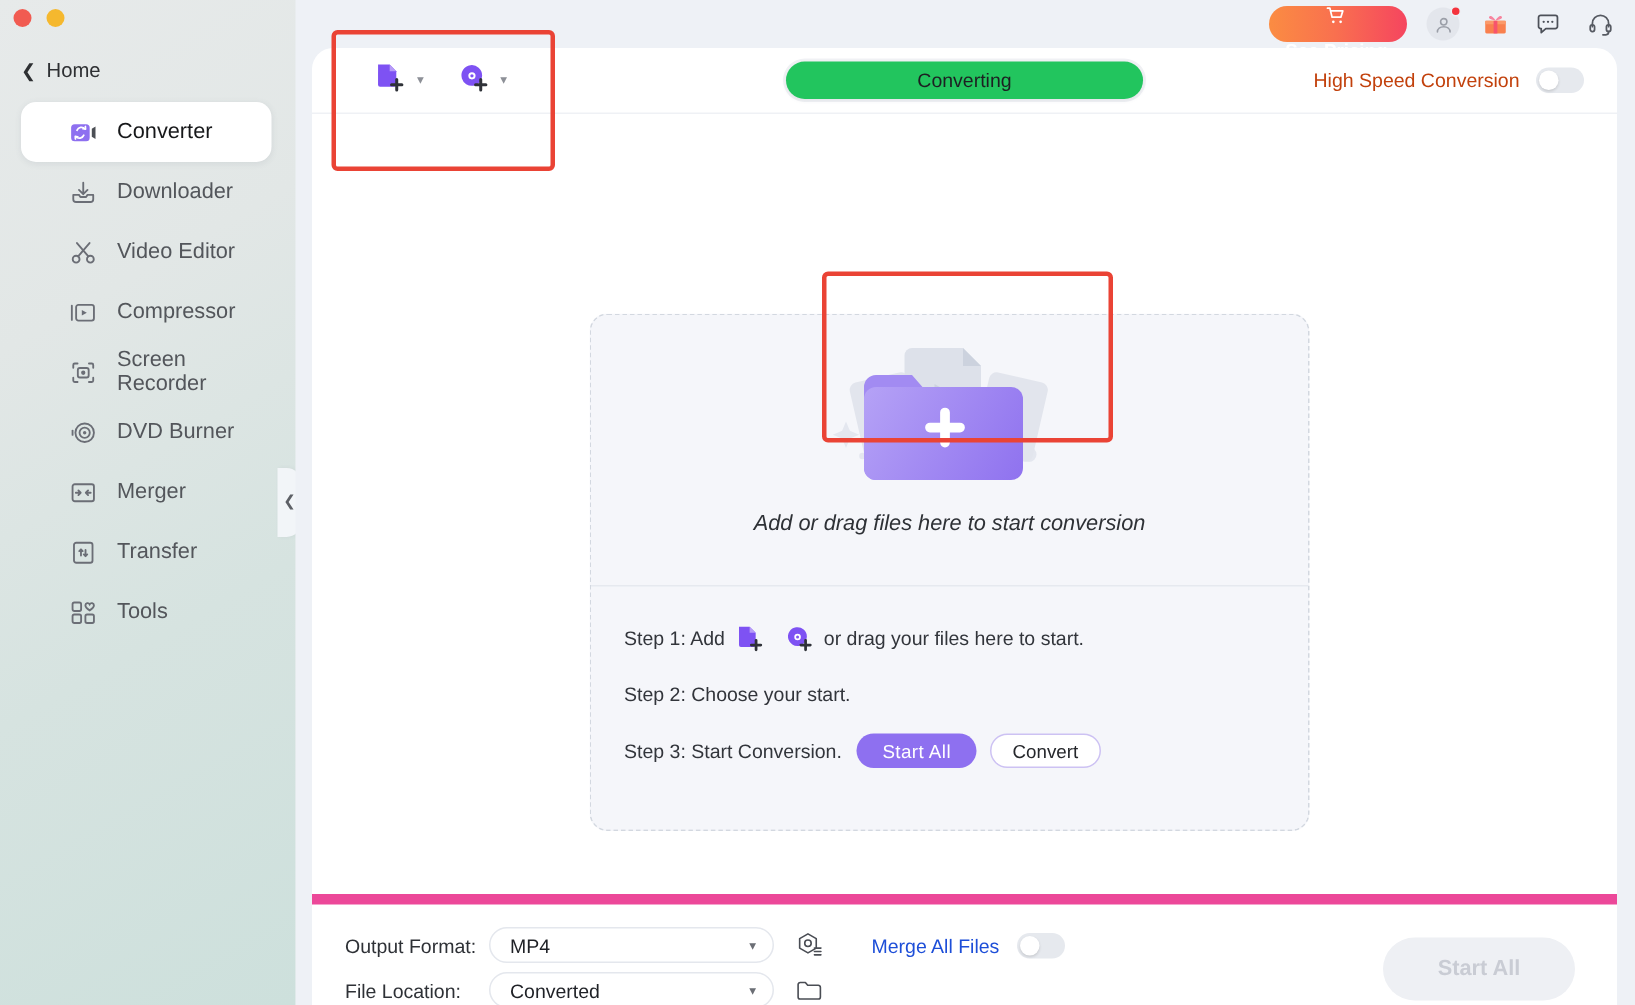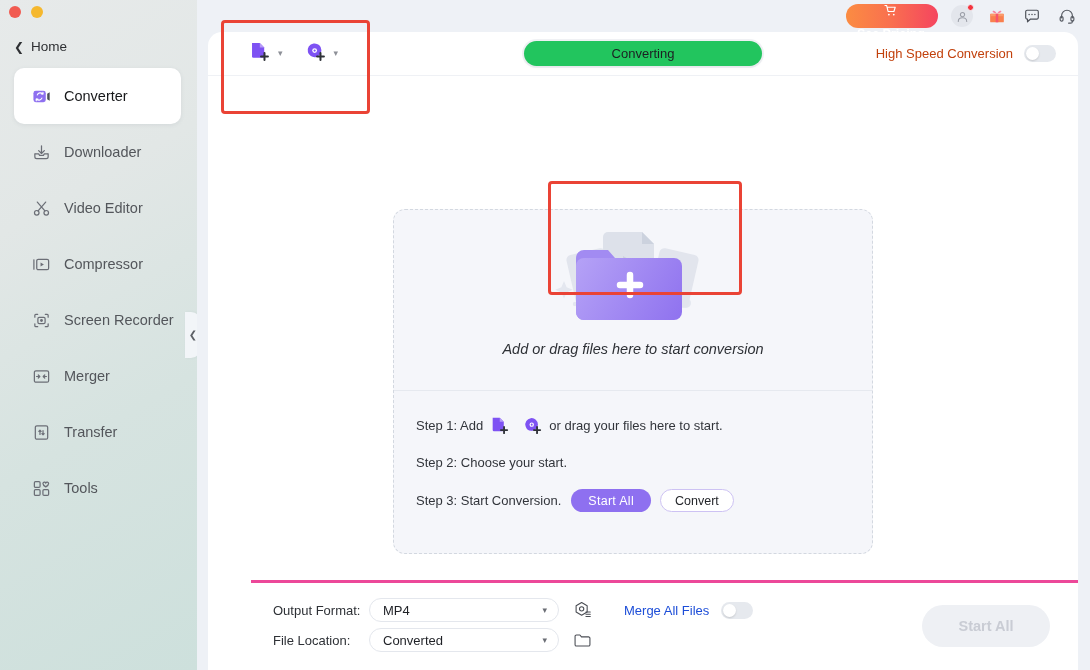--- a/index.html
+++ b/index.html
@@ -33,22 +33,22 @@
     position: absolute; top: 39px; left: 14px;
     display: flex; align-items: center; gap: 7px;
     font-size: 13.5px; color: #2e3033;
     cursor: pointer;
   }
   .home-chev { font-size: 12px; color: #2e3033; line-height: 1; }
 
   .nav { position: absolute; top: 68px; left: 0; right: 0; }
   .nav-item {
     display: flex; align-items: center; gap: 13px;
-    height: 56px; margin: 0 16px 0 14px;
-    padding-left: 17px;
+    height: 40px; margin: 0 16px 0 14px;
+    padding-left: 31px;
     border-radius: 10px;
     color: #53565b; font-size: 14.5px;
     cursor: pointer;
   }
   .nav-item.active { background: #ffffff; color: #17181a; box-shadow: 0 1px 4px rgba(80,90,110,.10); }
   .nav-item .ico { width: 20px; height: 20px; display: flex; align-items: center; justify-content: center; flex: 0 0 20px; }
   .nav-item .ico svg { display: block; }
 
   .collapse-tab {
     position: absolute; left: 185px; top: 312px;
@@ -151,24 +151,23 @@
   }
   .btn-convert {
     margin-left: 9px; height: 23px; padding: 0 14px;
     border-radius: 12px; border: 1px solid #cdc2f3; background: #fff; color: #25272b;
     font-size: 12.5px; display: inline-flex; align-items: center; justify-content: center;
     cursor: pointer;
   }
 
   
   .bottom-bar {
-    position: absolute; left: 0; right: 0; bottom: 0; height: 90px;
-    border-top: 3px solid #ec4899;
+    position: absolute; left: 0; right: 0; bottom: 0; height: 74px;
+    border-top: 7px solid #ec4899;
     background: #fff;
-    margin-left: 43px;
   }
   .bb-rows { position: absolute; left: 22px; top: 12px; }
   .bb-row { display: flex; align-items: center; height: 30px; margin-bottom: 0; }
   .bb-row + .bb-row { margin-top: 0; }
   .bb-label { font-size: 13px; color: #2e3136; width: 96px; }
   .select {
     position: relative; height: 24px; border: 1px solid #e4e7ed; border-radius: 12px;
     background: #fff; display: flex; align-items: center; padding: 0 26px 0 13px;
     font-size: 13px; color: #1f2126; cursor: pointer;
   }
@@ -264,20 +263,31 @@
         <span class="ico">
           <svg width="19" height="19" viewBox="0 0 20 20" fill="none" stroke="#6b6e76" stroke-width="1.3">
               <path d="M3 6.5V4.5a1 1 0 011-1h2M14 3.5h2a1 1 0 011 1v2M17 13.5v2a1 1 0 01-1 1h-2M6 16.5H4a1 1 0 01-1-1v-2" stroke-linecap="round"></path>
               <rect x="6.2" y="6.7" width="7.6" height="6.6" rx="1.4"></rect>
               <circle cx="10" cy="10" r="1.5" fill="#6b6e76" stroke="none"></circle>
             </svg>
         </span>
         <span>Screen Recorder</span>
       </div>
 
+      <div class="nav-item">
+        <span class="ico">
+          <svg width="19" height="19" viewBox="0 0 20 20" fill="none" stroke="#6b6e76" stroke-width="1.3">
+              <circle cx="11" cy="10" r="6.5"></circle>
+              <circle cx="11" cy="10" r="3.6"></circle>
+              <circle cx="11" cy="10" r="1.2" fill="#6b6e76" stroke="none"></circle>
+              <path d="M2.5 8.5v3" stroke-linecap="round"></path>
+            </svg>
+        </span>
+        <span>DVD Burner</span>
+      </div>
 
       <div class="nav-item">
         <span class="ico">
           <svg width="19" height="19" viewBox="0 0 20 20" fill="none" stroke="#6b6e76" stroke-width="1.3">
               <rect x="2.5" y="4" width="15" height="12" rx="1.6"></rect>
               <path d="M4.8 10h3.4m0 0L6.6 8.4M8.2 10l-1.6 1.6M15.2 10h-3.4m0 0l1.6-1.6M11.8 10l1.6 1.6" stroke-linecap="round" stroke-linejoin="round"></path>
             </svg>
         </span>
         <span>Merger</span>
       </div>

